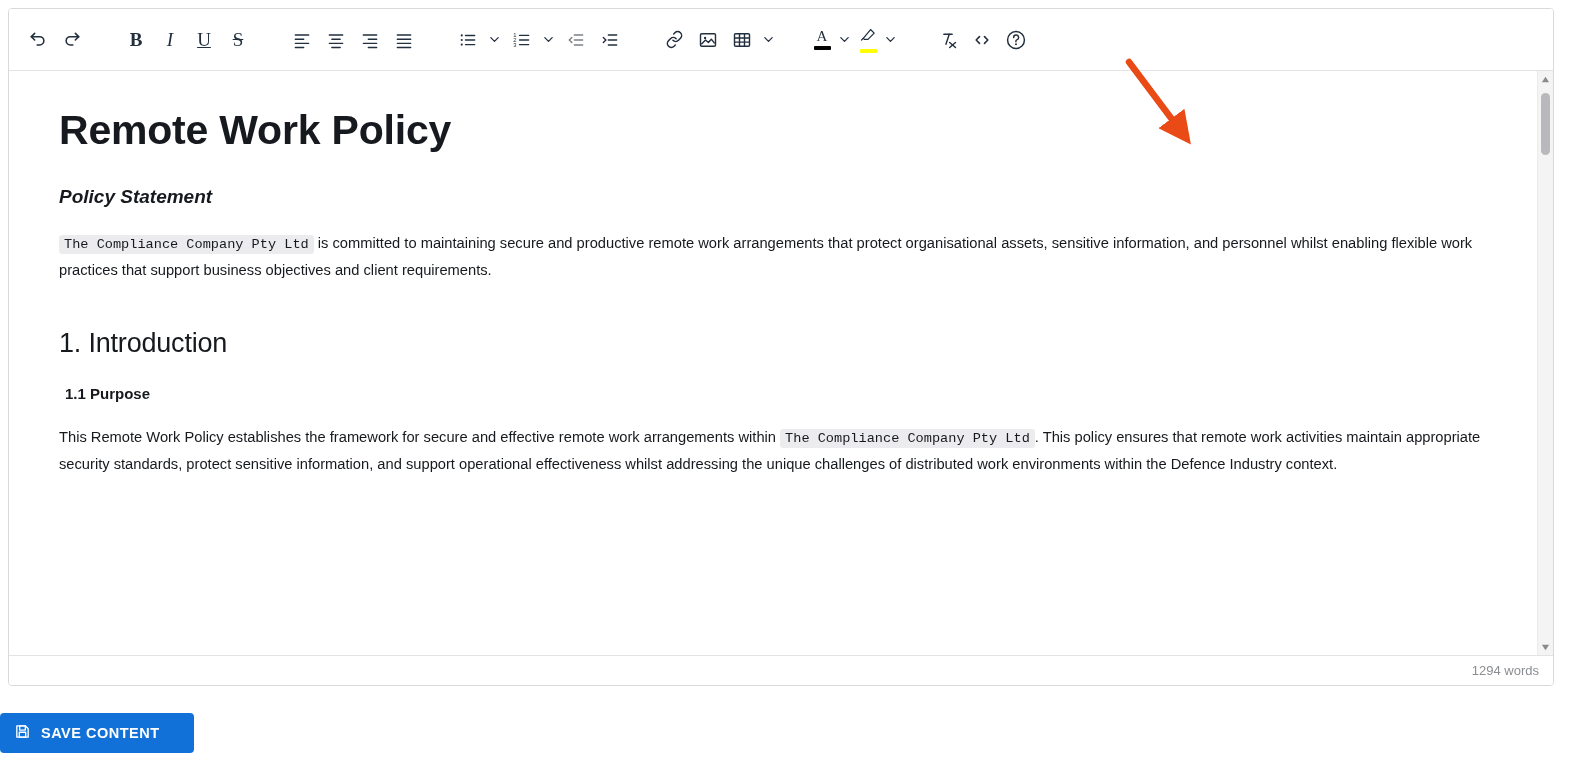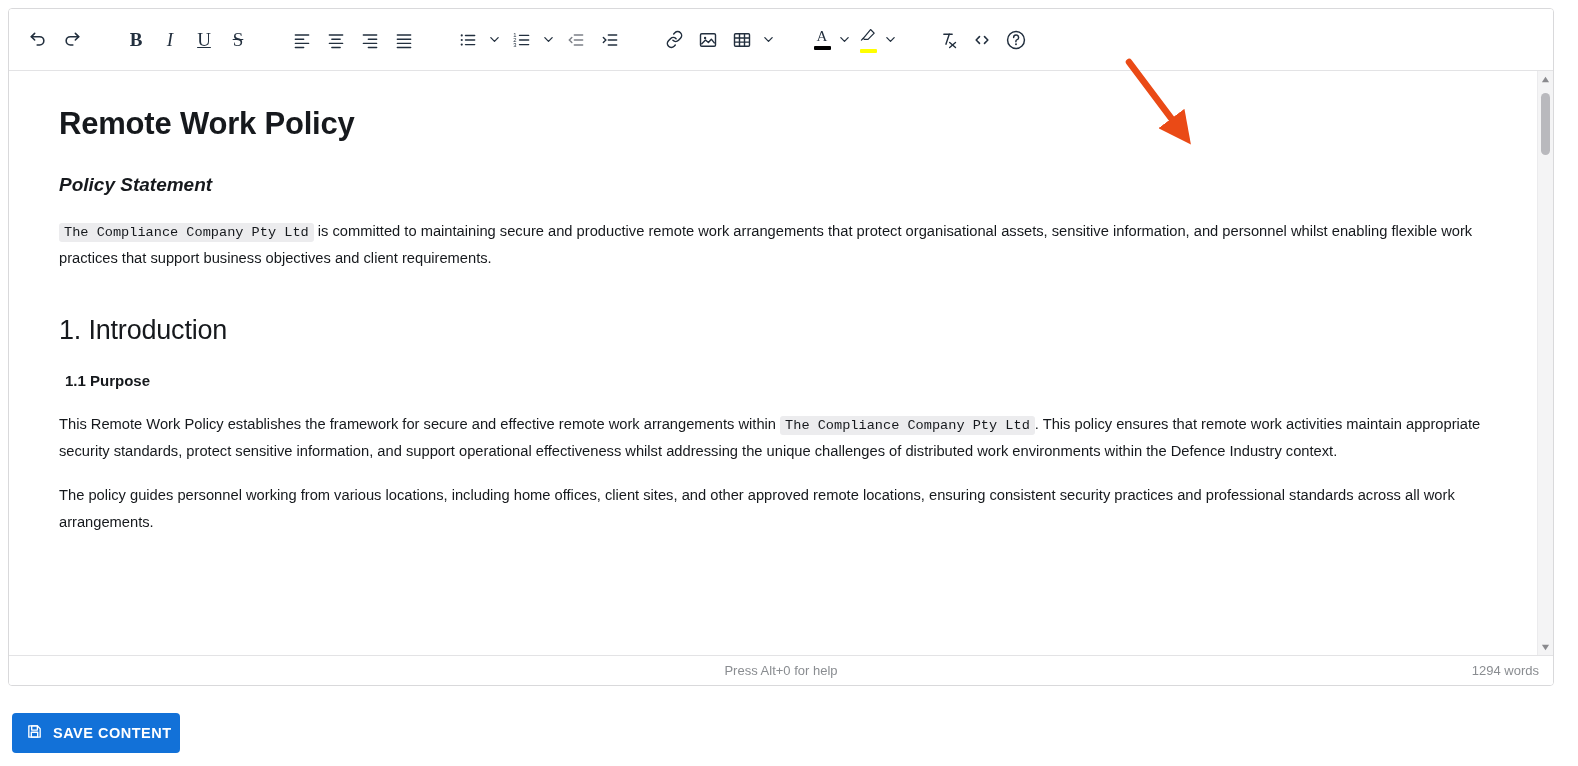--- a/index.html
+++ b/index.html
@@ -119,21 +119,21 @@
     overflow: hidden;
     position: relative;
   }
   .doc {
     flex: 1;
     padding: 34px 56px 14px 50px;
     overflow: hidden;
     color: #16191d;
   }
   .doc h1 {
-    font-size: 31px;
+    font-size: 41px;
     line-height: 1.25;
     margin: 0 0 30px 0;
     font-weight: bold;
     letter-spacing: -0.2px;
   }
   .doc h2.sub {
     font-size: 19px;
     margin: 0 0 22px 0;
     font-weight: bold;
     font-style: italic;
@@ -220,24 +220,24 @@
     pointer-events: none;
   }
   .status-right {
     margin-left: auto;
     z-index: 1;
   }
 
   
   .save-btn {
     position: absolute;
-    left: 12px;
+    left: 0;
     top: 713px;
     height: 40px;
-    padding: 0 8px 0 14px;
+    padding: 0 34px 0 14px;
     background: #1271d8;
     color: #ffffff;
     border: none;
     border-radius: 4px;
     display: flex;
     align-items: center;
     gap: 10px;
     font-size: 14.5px;
     font-weight: bold;
     letter-spacing: 0.5px;
@@ -514,21 +514,20 @@
         <p>
           <code class="inline">The Compliance Company Pty Ltd</code><span> is committed to maintaining secure and productive remote work arrangements that protect organisational assets, sensitive information, and personnel whilst enabling flexible work practices that support business objectives and client requirements.</span>
         </p>
 
         <h2 class="num">1. Introduction</h2>
 
         <h3>1.1 Purpose</h3>
 
         <p><span>This Remote Work Policy establishes the framework for secure and effective remote work arrangements within </span><code class="inline">The Compliance Company Pty Ltd</code><span>. This policy ensures that remote work activities maintain appropriate security standards, protect sensitive information, and support operational effectiveness whilst addressing the unique challenges of distributed work environments within the Defence Industry context.</span></p>
 
-        <p>The policy guides personnel working from various locations, including home offices, client sites, and other approved remote locations, ensuring consistent security practices and professional standards across all work arrangements.</p>
 
       </div>
 
       <div class="scrollbar">
         <div class="sb-arrow">
           <svg width="9" height="9" viewBox="0 0 10 10">
               <polygon points="5,2 9,8 1,8" fill="#8a8a8e"></polygon>
             </svg>
         </div>
         <div class="sb-track">
@@ -536,21 +535,20 @@
         </div>
         <div class="sb-arrow">
           <svg width="9" height="9" viewBox="0 0 10 10">
               <polygon points="5,8 9,2 1,2" fill="#8a8a8e"></polygon>
             </svg>
         </div>
       </div>
     </div>
 
     <div class="statusbar">
-      <div class="status-center">Press Alt+0 for help</div>
       <div class="status-right">1294 words</div>
     </div>
 
   </div>
 
   <div class="arrow-annotation">
     <svg width="100" height="95" viewBox="0 0 100 95">
       <defs>
         <marker id="arrowhead" markerWidth="5" markerHeight="5" refX="2.2" refY="2.5" orient="auto">
           <polygon points="0,0 5,2.5 0,5" fill="#ea4a16"></polygon>

